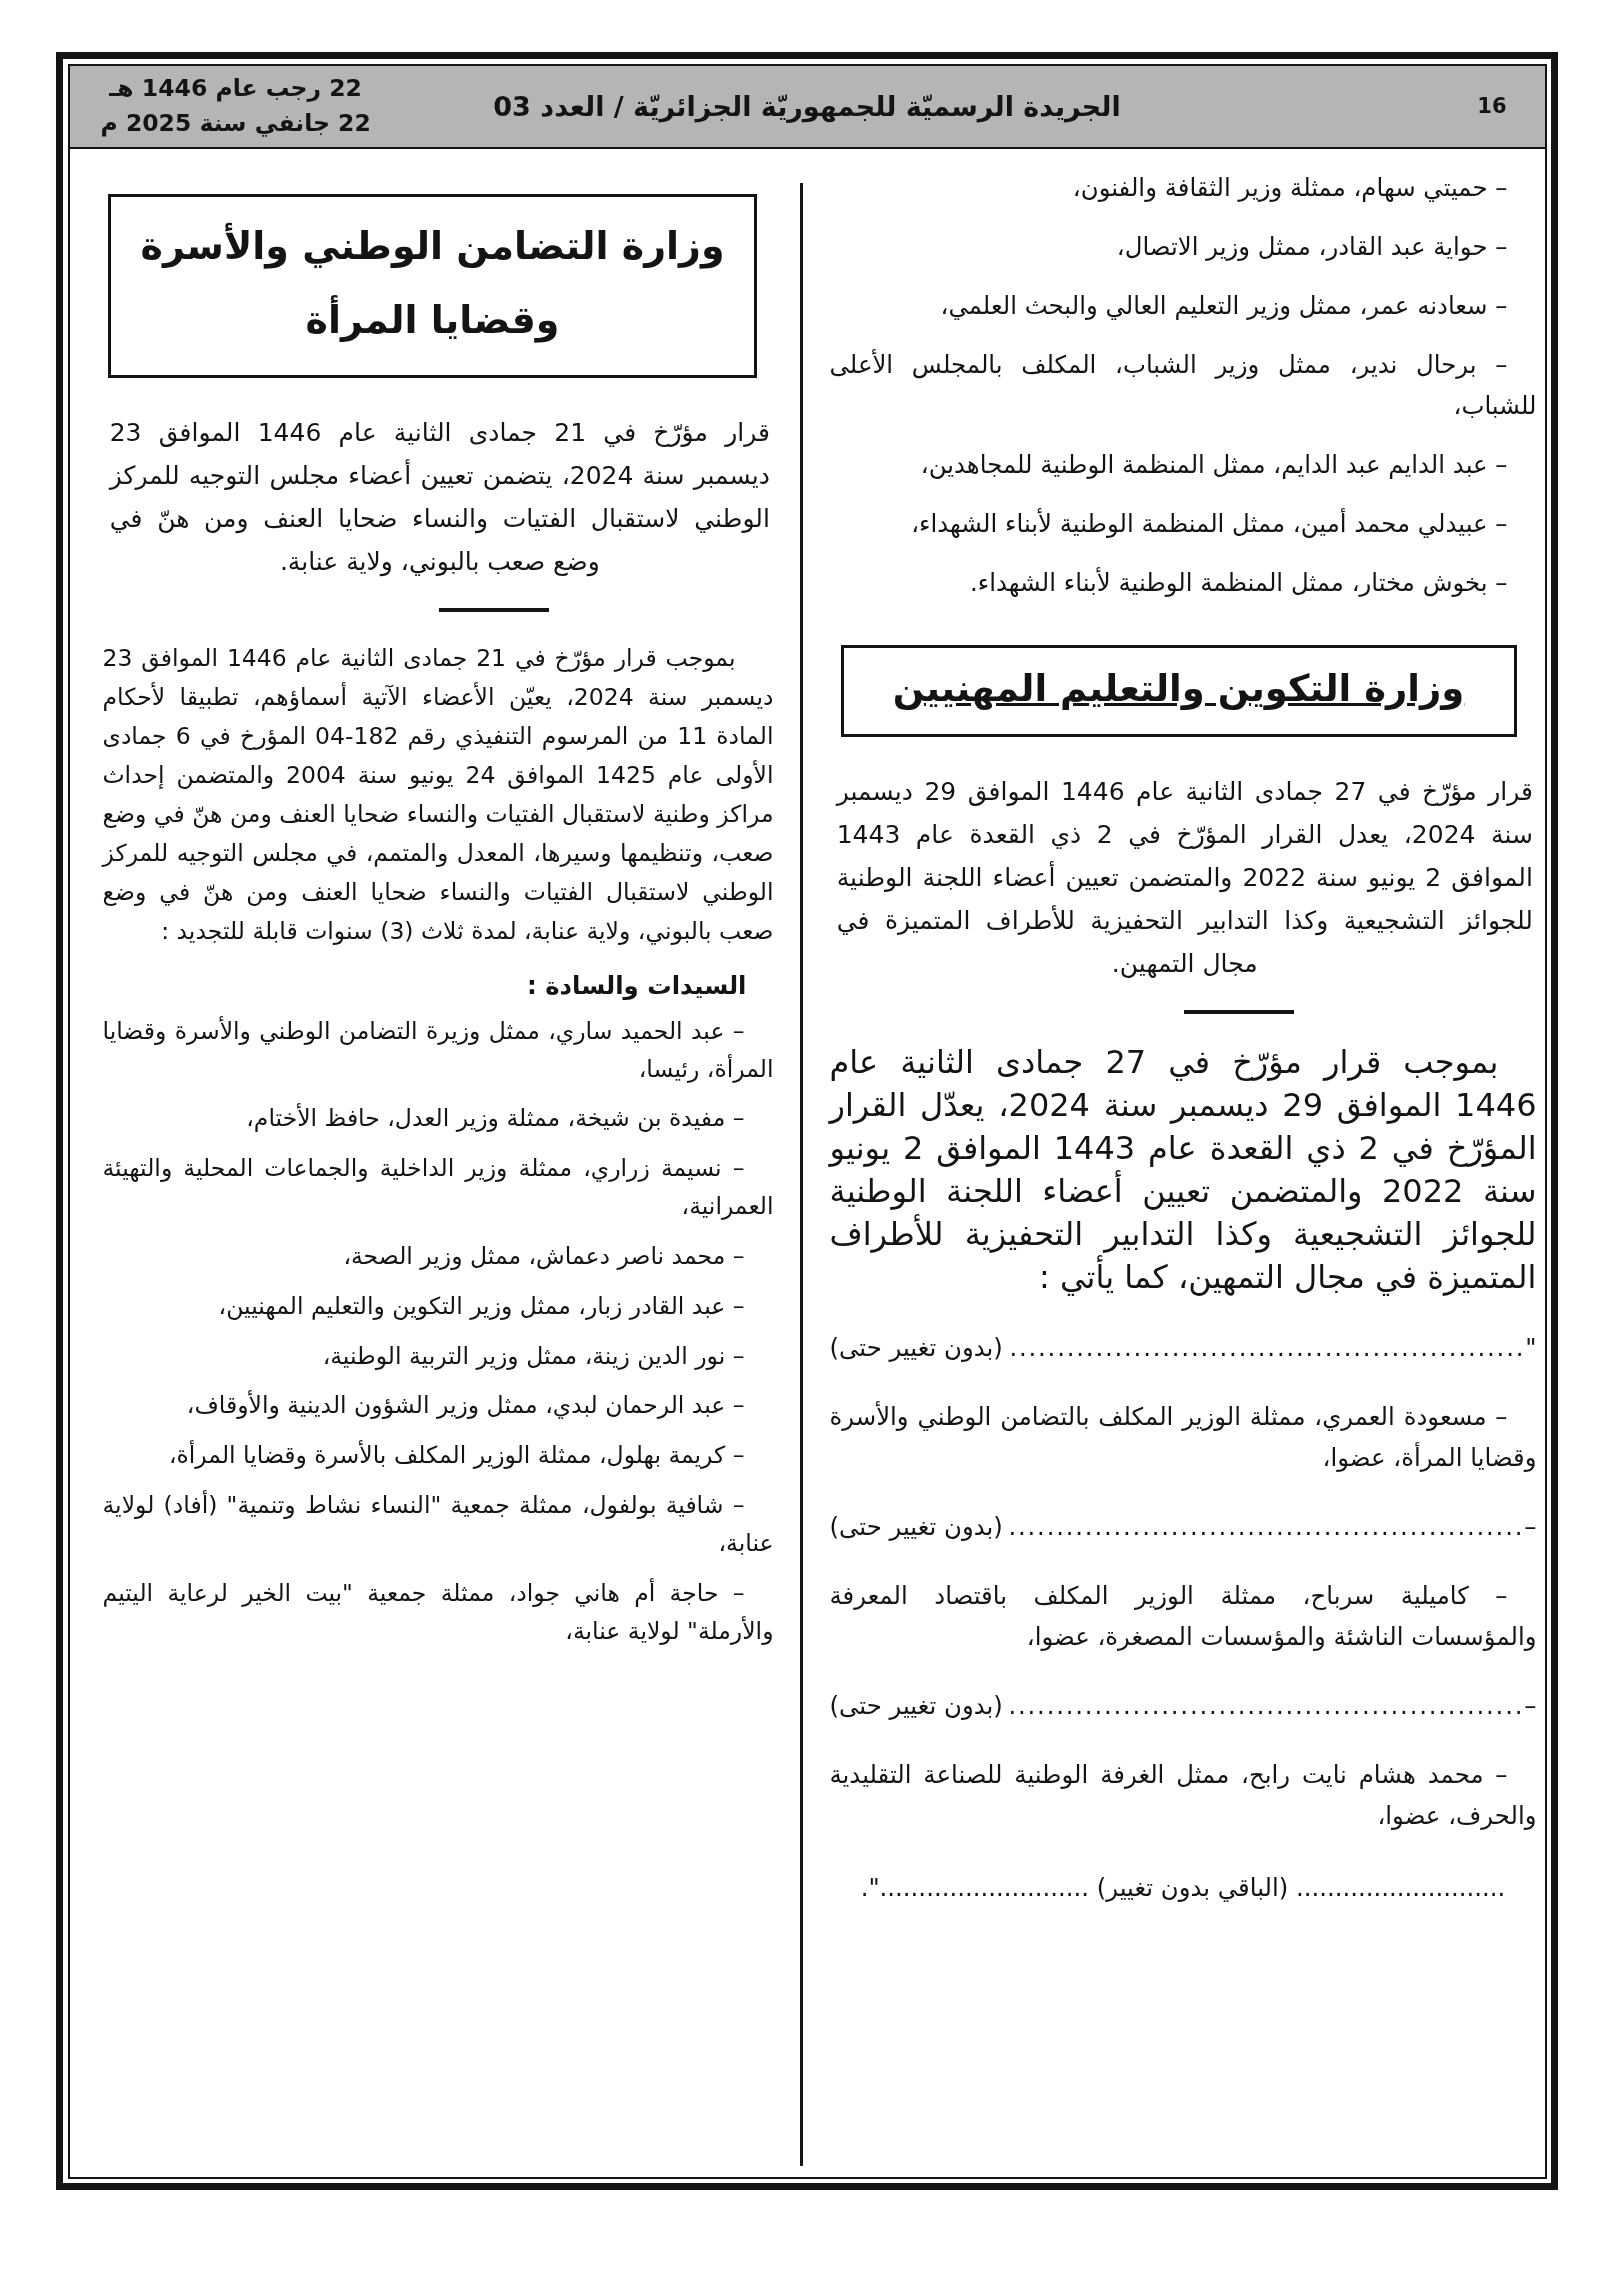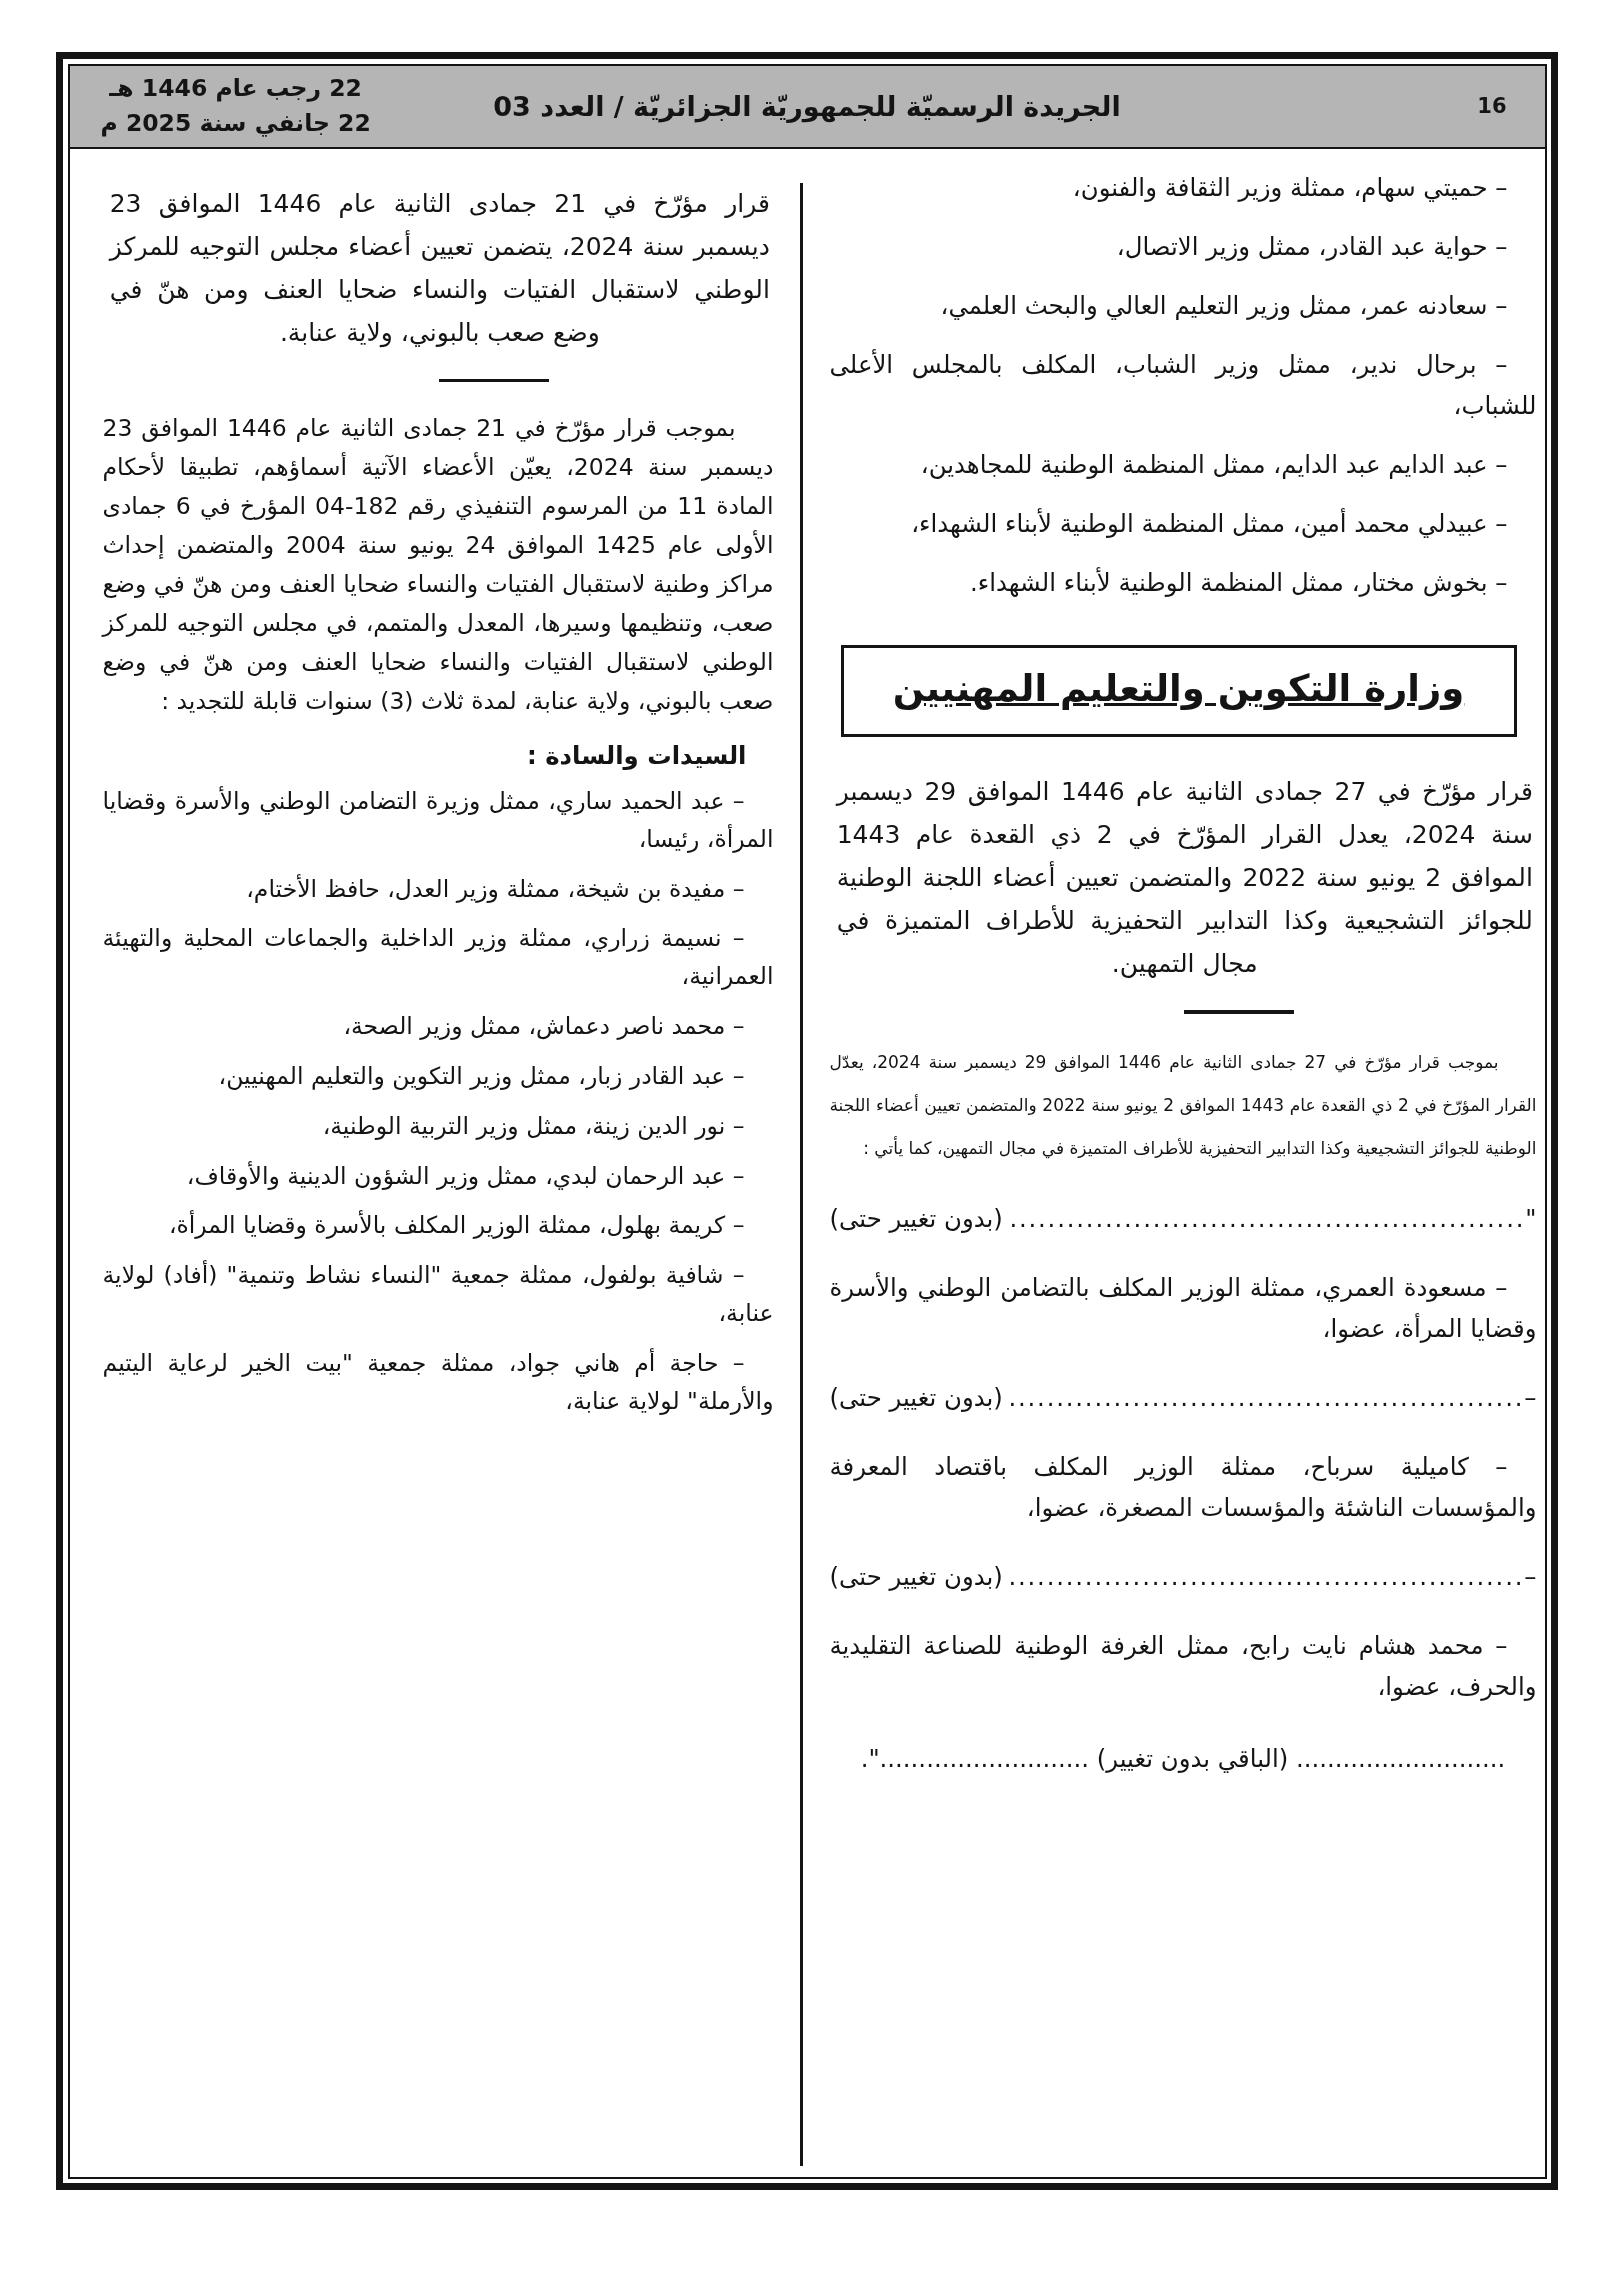--- a/index.html
+++ b/index.html
@@ -25,21 +25,21 @@
   .right-col { left:760px; width:707px; }
 
   .ministry-box { border:3.6px solid var(--ink); text-align:center; font-weight:bold; }
   .left-col .ministry-box { margin:45px 16.3px 0 5.4px; padding:12.7px 7.2px 18px; font-size:38px; line-height:74px; }
   .right-col .ministry-box { margin:42px 20px 8px 11px; padding:7.2px 7.2px 12.7px; font-size:37px; line-height:67px;text-decoration:underline; }
 
   .decree-title { font-weight:normal; font-size:25px; line-height:43px; text-align:justify;
                   text-align-last:center; margin:33px 3.6px 0 7.2px; }
   .separator { width:110px; height:3.6px; background:var(--ink); margin:25px auto 0; position:relative; right:-56px; }
   .body-par { font-size:23.5px; line-height:39px; text-align:justify; margin-top:27px; text-indent:38px; }
-  .right-col .body-par { font-size:17px; line-height:43px; }
+  .right-col .body-par { font-size:32px; line-height:43px; }
   .list-heading { font-size:24.4px; font-weight:bold; margin-top:20px; text-indent:27px; }
   .member { font-size:23.5px; line-height:38px; text-align:justify; text-indent:29px; margin-top:11.8px; }
   .right-col .member { font-size:24.4px; line-height:41px; margin-top:18px; }
 
   .amend { font-size:24.4px; line-height:41px; margin-top:28px; }
   .amend.ellipsis { display:flex; align-items:baseline; }
   .amend.ellipsis .dots { flex:1 1 auto; min-width:0; overflow:hidden; white-space:nowrap; letter-spacing:1.8px; }
   .amend.ellipsis .lead { flex:0 0 auto; }
   .amend.ellipsis .label { flex:0 0 auto; padding-right:5.4px; }
   .amend.name { text-align:justify; text-indent:29px; }
@@ -58,20 +58,24 @@
         <div class="dates">
           <div>22 رجب عام 1446 هـ</div>
           <div>22 جانفي سنة 2025 م</div>
         </div>
       </header>
 
       <main class="content">
         <div class="col-divider"></div>
 
         <section class="column left-col">
+          <div class="ministry-box">
+            <div>وزارة التضامن الوطني والأسرة</div>
+            <div>وقضايا المرأة</div>
+          </div>
           <p class="decree-title">قرار مؤرّخ في 21 جمادى الثانية عام 1446 الموافق 23 ديسمبر سنة 2024، يتضمن تعيين أعضاء مجلس التوجيه للمركز الوطني لاستقبال الفتيات والنساء ضحايا العنف ومن هنّ في وضع صعب بالبوني، ولاية عنابة.</p>
           <div class="separator"></div>
           <p class="body-par">بموجب قرار مؤرّخ في 21 جمادى الثانية عام 1446 الموافق 23 ديسمبر سنة 2024، يعيّن الأعضاء الآتية أسماؤهم، تطبيقا لأحكام المادة 11 من المرسوم التنفيذي رقم 182-04 المؤرخ في 6 جمادى الأولى عام 1425 الموافق 24 يونيو سنة 2004 والمتضمن إحداث مراكز وطنية لاستقبال الفتيات والنساء ضحايا العنف ومن هنّ في وضع صعب، وتنظيمها وسيرها، المعدل والمتمم، في مجلس التوجيه للمركز الوطني لاستقبال الفتيات والنساء ضحايا العنف ومن هنّ في وضع صعب بالبوني، ولاية عنابة، لمدة ثلاث (3) سنوات قابلة للتجديد :</p>
           <p class="list-heading">السيدات والسادة :</p>
           <p class="member">– عبد الحميد ساري، ممثل وزيرة التضامن الوطني والأسرة وقضايا المرأة، رئيسا،</p>
           <p class="member">– مفيدة بن شيخة، ممثلة وزير العدل، حافظ الأختام،</p>
           <p class="member">– نسيمة زراري، ممثلة وزير الداخلية والجماعات المحلية والتهيئة العمرانية،</p>
           <p class="member">– محمد ناصر دعماش، ممثل وزير الصحة،</p>
           <p class="member">– عبد القادر زبار، ممثل وزير التكوين والتعليم المهنيين،</p>
           <p class="member">– نور الدين زينة، ممثل وزير التربية الوطنية،</p>

